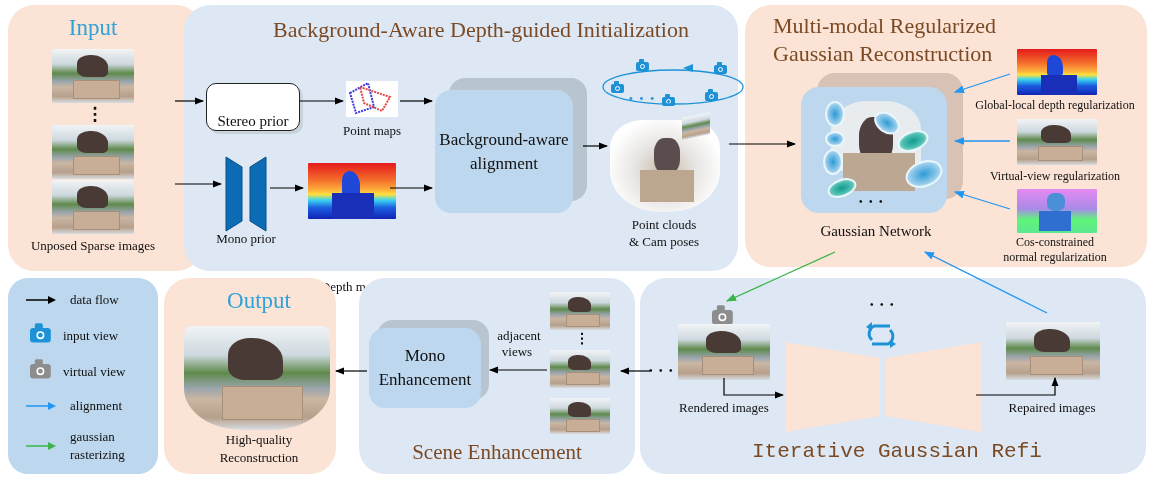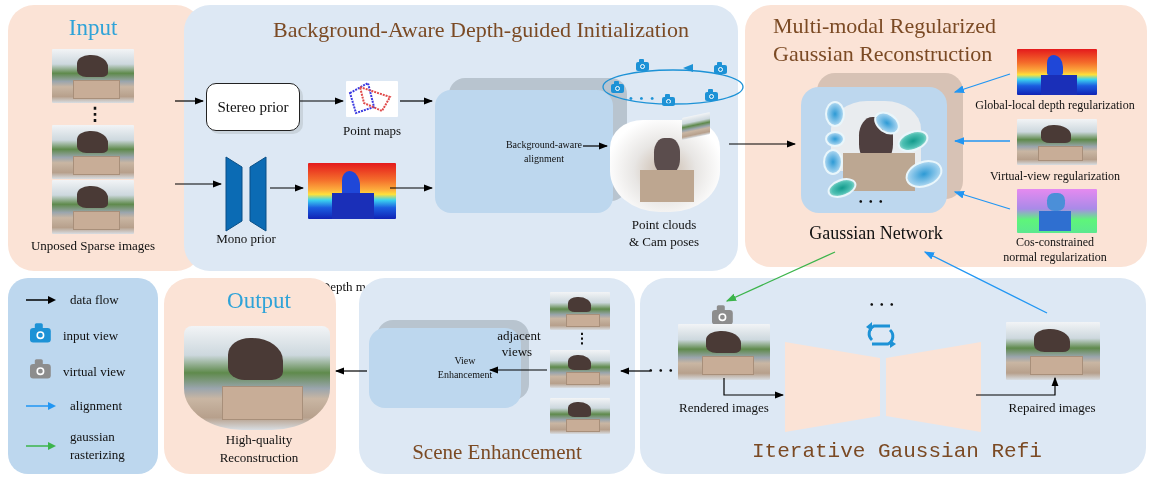--- a/index.html
+++ b/index.html
@@ -13,21 +13,21 @@
   .title-brown { color:#7b4a24; font-size:22px; }
   .lbl { font-size:13px; text-align:center; white-space:nowrap; }
   .photo { position:absolute; border-radius:1px; overflow:hidden; }
   .photo.scene { background:linear-gradient(180deg,#f2f4f6 0%,#cdd8de 28%,#5f8a4c 45%,#9aa5ad 60%,#c9b6a3 70%,#b7a08c 88%,#d8dde2 100%); }
   .photo .horse { position:absolute; width:38%; height:40%; left:30%; top:12%; background:#4a3a36; border-radius:40% 55% 20% 30%; }
   .photo .box { position:absolute; width:54%; height:30%; left:26%; top:58%; background:#c8ad97; border:1px solid #a88f7a; }
   .depth { background:linear-gradient(180deg,#e41a1c 0%,#f46d2b 30%,#fdae3d 48%,#ffe13a 56%,#3bd4f0 66%,#1b5de0 80%,#1023b5 100%); }
   .depth .silhouette { position:absolute; background:#1f47d8; }
   .normal { background:linear-gradient(180deg,#e58af0 0%,#a98ae8 45%,#5ef57a 70%,#5ce890 100%); }
   .normal .cube { position:absolute; background:#2f6fd0; }
-  .rounded-box { position:absolute; border-radius:16px; background:#bdd7ee; box-shadow:14px -12px 0 #b8c4cf; display:flex; align-items:center; justify-content:center; text-align:center; font-size:10px; line-height:1.4;padding-left:40px; }
+  .rounded-box { position:absolute; border-radius:16px; background:#bdd7ee; box-shadow:14px -12px 0 #b8c4cf; display:flex; align-items:center; justify-content:center; text-align:center; font-size:17px; line-height:1.4; }
   .stereo-box { position:absolute; background:#fff; border:1.5px solid #222; border-radius:10px; display:flex; align-items:center; justify-content:center; font-size:15px; box-shadow:3px 3px 0 #c9d3dc; }
   .cam { position:absolute; width:13px; height:9px; background:#1d92d6; border-radius:2px; }
   .cam::before { content:""; position:absolute; left:3px; top:-3px; width:5px; height:3px; background:inherit; border-radius:1px 1px 0 0; }
   .cam::after { content:""; position:absolute; left:4px; top:2px; width:3px; height:3px; border:1px solid #fff; border-radius:50%; }
   .cam.gray { background:#8d8d8d; }
   .cam.big { transform:scale(1.6); transform-origin:left top; }
   .dots { position:absolute; font-size:16px; letter-spacing:2px; font-weight:bold; line-height:1; }
   svg.overlay { position:absolute; left:0; top:0; width:1154px; height:482px; pointer-events:none; }
   .gauss-net { position:absolute; border-radius:18px; background:#bdd7ee; box-shadow:16px -14px 0 #d7c2b5; overflow:hidden; }
   .ellipse { position:absolute; border-radius:50%; border:2px solid #e9f6fb; }
@@ -52,21 +52,21 @@
     </div>
   <div class="photo scene" style="left:44px;top:175px;width:82px;height:54px;">
       <div class="horse"></div>
       <div class="box"></div>
     </div>
   <div class="abs lbl" style="left:0;width:170px;top:233px;">Unposed Sparse images</div>
 </div>
 
 <div class="panel blue" style="left:184px;top:5px;width:554px;height:266px;">
   <div class="abs title-brown" style="left:0;width:554px;top:12px;text-align:center;padding-left:20px;">Background-Aware Depth-guided Initialization</div>
-  <div class="stereo-box" style="left:22px;top:78px;width:92px;height:46px;">
+  <div class="stereo-box" style="left:22px;top:78px;width:92px;height:46px;align-items:flex-end;">
       <span>Stereo prior</span>
     </div>
   <div class="photo" style="left:162px;top:76px;width:52px;height:36px;background:#fff;">
     <svg width="52" height="36">
         <polygon points="4,12 22,2 28,26 10,32" fill="none" stroke="#3a3ae0" stroke-width="2" stroke-dasharray="2 1"></polygon>
         <polygon points="14,6 44,16 36,30 18,22" fill="none" stroke="#e04a4a" stroke-width="2" stroke-dasharray="2 1"></polygon>
       </svg>
   </div>
   <div class="abs lbl" style="left:148px;width:80px;top:118px;">Point maps</div>
 
@@ -115,21 +115,21 @@
     <div style="position:absolute;left:42px;top:66px;width:72px;height:38px;background:#bca792;"></div>
     <div class="ellipse b" style="left:24px;top:14px;width:16px;height:22px;"></div>
     <div class="ellipse b" style="left:72px;top:26px;width:24px;height:16px;transform:rotate(35deg);"></div>
     <div class="ellipse b" style="left:24px;top:44px;width:16px;height:12px;"></div>
     <div class="ellipse g" style="left:96px;top:44px;width:28px;height:16px;transform:rotate(-20deg);"></div>
     <div class="ellipse b" style="left:22px;top:62px;width:16px;height:22px;"></div>
     <div class="ellipse b" style="left:104px;top:74px;width:34px;height:22px;transform:rotate(-20deg);"></div>
     <div class="ellipse g" style="left:26px;top:92px;width:26px;height:14px;transform:rotate(-20deg);"></div>
     <div class="dots" style="left:58px;top:110px;font-size:10px;">• • •</div>
   </div>
-  <div class="abs" style="left:56px;width:150px;top:218px;text-align:center;font-size:18px;font-family:Liberation Serif, serif;">Gaussian Network</div>
+  <div class="abs" style="left:56px;width:150px;top:218px;text-align:center;font-size:15px;font-family:Liberation Serif, serif;">Gaussian Network</div>
 
   <div class="photo depth" style="left:272px;top:44px;width:80px;height:46px;">
     <div class="silhouette" style="left:30px;top:6px;width:16px;height:20px;border-radius:40% 60% 10% 10%;"></div>
     <div class="silhouette" style="left:24px;top:26px;width:36px;height:20px;background:#1a2fb8;"></div>
   </div>
   <div class="abs lbl" style="left:210px;width:200px;top:93px;font-size:12px;">Global-local depth regularization</div>
 
   <div class="photo scene" style="left:272px;top:114px;width:80px;height:46px;">
       <div class="horse"></div>
       <div class="box"></div>
@@ -185,21 +185,21 @@
       <div class="horse"></div>
       <div class="box"></div>
     </div>
   <div class="abs lbl" style="left:0;width:190px;top:154px;">High-quality</div>
   <div class="abs lbl" style="left:0;width:190px;top:172px;">Reconstruction</div>
 </div>
 
 <div class="panel blue" style="left:359px;top:278px;width:276px;height:196px;">
   <div class="rounded-box" style="left:10px;top:50px;width:112px;height:80px;box-shadow:8px -8px 0 #b8c4cf;">
     <div>
-      <div>View</div>
+      <div>Mono</div>
       <div>Enhancement</div>
     </div>
   </div>
   <div class="abs lbl" style="left:130px;width:60px;top:50px;">adjacent</div>
   <div class="abs lbl" style="left:128px;width:60px;top:66px;">views</div>
   <div class="photo scene" style="left:191px;top:14px;width:60px;height:38px;">
       <div class="horse"></div>
       <div class="box"></div>
     </div>
   <div class="abs" style="left:216px;top:52px;font-size:14px;font-weight:bold;">⋮</div>

